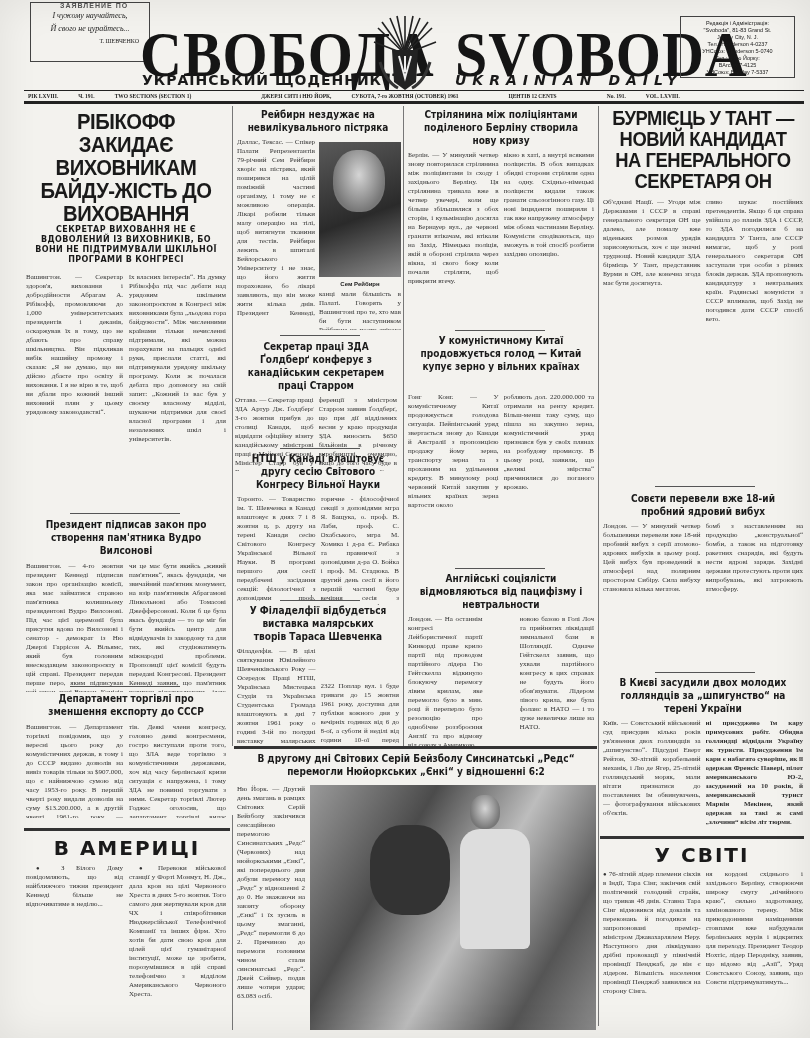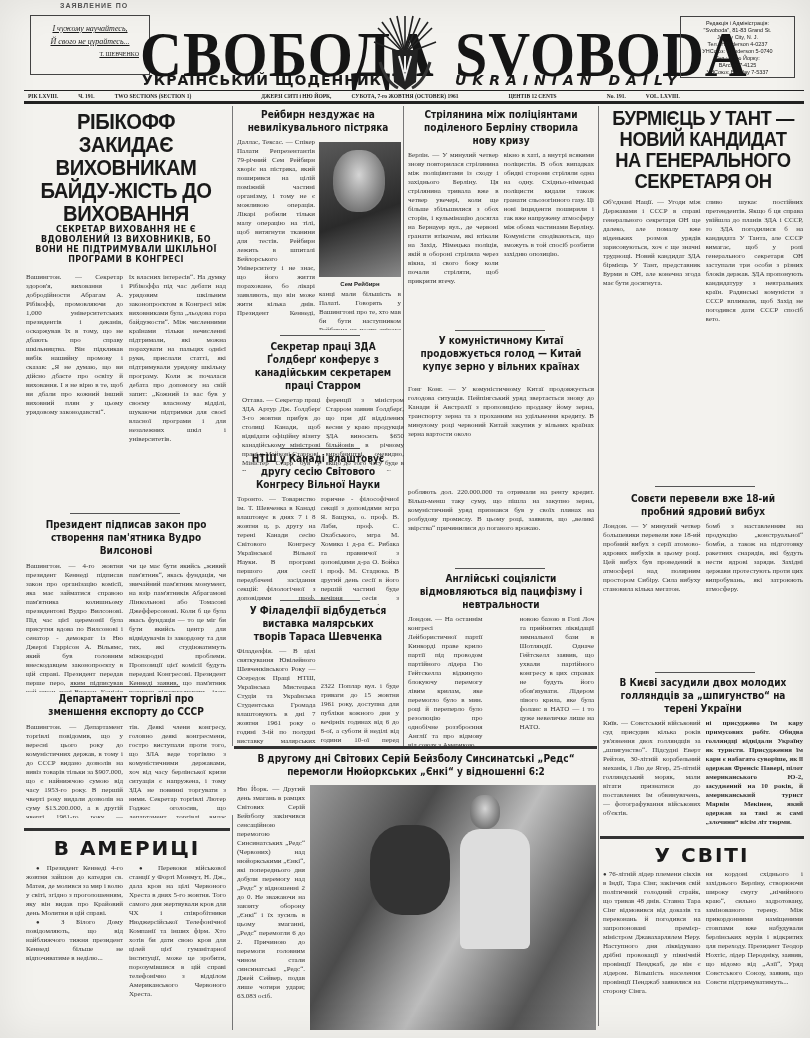--- a/index.html
+++ b/index.html
@@ -3,21 +3,21 @@
 <meta charset="utf-8">
 <style>
   * { box-sizing: border-box; margin: 0; padding: 0; }
   html, body { width: 810px; height: 1038px; background: #f3f2ee; overflow: hidden; }
   body { position: relative; font-family: "Liberation Serif", serif; color: #1a1a1a; }
 
   .abs { position: absolute; }
 
   
   .tiny-top { left: 60px; top: 2px; font: 700 7px "Liberation Sans", sans-serif; letter-spacing: 1px; color: #555; }
-  .quote-box { left: 30px; top: 15px; width: 120px; height: 60px; border: 1px solid #444; padding: 6px 4px; font-size: 8px; font-style: italic; text-align: center; line-height: 13px; text-decoration: underline; }
+  .quote-box { left: 30px; top: 2px; width: 120px; height: 60px; border: 1px solid #444; padding: 6px 4px; font-size: 8px; font-style: italic; text-align: center; line-height: 13px; }
   .quote-box .auth { font-style: normal; font-size: 6px; text-align: right; padding-right: 6px; }
   .title-ua { left: 140px; top: 18px; font: 900 58px "Liberation Serif", serif; letter-spacing: 1px; transform: scaleY(1.1); transform-origin: top left; color: #151515; }
   .title-en { left: 455px; top: 18px; font: 900 58px "Liberation Serif", serif; letter-spacing: 1px; transform: scaleY(1.1); transform-origin: top left; color: #151515; }
   .sub-ua { left: 142px; top: 72px; font: 900 14px "DejaVu Sans", sans-serif; letter-spacing: 1px; }
   .sub-en { left: 455px; top: 72px; font: italic 900 14px "DejaVu Sans", sans-serif; letter-spacing: 6px; }
   .emblem { left: 372px; top: 12px; width: 66px; height: 80px; }
   .addr-box { left: 680px; top: 16px; width: 115px; height: 62px; border: 1px solid #444; font-size: 5.5px; line-height: 7px; text-align: center; padding: 3px 2px; font-family: "Liberation Sans", sans-serif; }
   .dateline { left: 24px; top: 90px; width: 780px; border-top: 1.5px solid #222; border-bottom: 3px solid #222; height: 14px; font: 5.5px "Liberation Serif", serif; display: flex; align-items: center; gap: 20px; padding: 0 4px; }
   .dateline span { white-space: nowrap; font-weight: 700; }
 
@@ -125,42 +125,41 @@
   <div style="display:flex; gap:6px; margin-top:5px; height:95px;">
     <div class="body-text" style="flex:1;">Вашингтон. — Департамент торгівлі повідомив, що у вересні цього року до комуністичних держав, в тому і до СССР видано дозволів на вивіз товарів тільки за $907.000, що є найнижчою сумою від часу 1953-го року. В першій чверті року видали дозволів на суму $13.200.000, а в другій чверті 1961-го року — $12.900.000. Починаючи від серпня цього року департамент торгівлі значно зменшує експорт товарів до СССР і його сателітів.</div>
     <div class="body-text" style="flex:1;">тів. Деякі члени конгресу, головно деякі конгресмени, гостро виступали проти того, що ЗЛА веде торгівлю з комуністичними державами, хоч від часу берлінської кризи ситуація є напружена, і тому ЗДА не повинні торгувати з ними. Секретар торгівлі Лютер Годжес оголосив, що департамент торгівлі вилає дозволи на вивіз товарів до комуністичних держав і старається про те, щоб не експортували до ССР таких товарів, які могли б збільшити воєнний потенціял Совєтів.</div>
   </div>
 </div>
 
 <div class="abs hrule" style="left:24px; top:828px; width:206px; height:3px;"></div>
 <div class="abs section-head" style="left:24px; top:836px; width:206px;">В АМЕРИЦІ</div>
 <div class="abs" style="left:26px; top:864px; width:200px; height:165px; display:flex; gap:6px;">
   <div class="body-text" style="flex:1;">
-    <p class="bullet">Президент Кеннеді 4-го жовтня зайшов до катедри св. Матея, де молився за мир і волю у світі, згідно з проголошенням, яку він видав про Крайовий день Молитви в цій справі.</p>
     <p class="bullet">З Білого Дому повідомляють, що від найближчого тижня президент Кеннеді більше не відпочиватиме в неділю...</p>
 
   </div>
   <div class="body-text" style="flex:1;">
     <p class="bullet">Перевоки військової станції у Форті Монмут, Н. Дж., дала кров на цілі Червоного Хреста в днях 5-го жовтня. Того самого дня жертвували кров для ЧХ і співробітники Нюджерсійської Телефонічної Компанії та інших фірм. Хто хотів би дати свою кров для цілей цієї гуманітарної інституції, може це зробити, порозумівшися в цій справі телефонічно з відділом Американського Червоного Хреста.</p>
 
   </div>
 </div>
 
 <div class="abs" style="left:237px; top:108px; width:162px;">
   <div class="hl-med">Рейбирн нездужає на невилікувального пістряка</div>
 </div>
 <div class="abs body-text" style="left:237px; top:138px; width:78px; height:180px;">Даллас, Тексас. — Спікер Палати Репрезентантів 79-річний Сем Рейбирн хворіє на пістряка, який поширився на цілій поміжній частині організму, і тому не є можливою операція. Лікарі робили тільки малу операцію на тілі, щоб витягнути тканини для тестів. Рейбирн лежить в шпиталі Бейлорського Університету і не знає, що його життя пораховане, бо лікарі заявляють, що він може жити кілька днів. Президент Кеннеді, довідавшися про стан здоров'я спікера Палати, заявив: „я з глибоким жалем довідався про поважну недугу мого приятеля, спікера Сема Рейбирна. Заходжу сьогодні помолитися за спікера Рейбирна, який служив своїй країні, — вірно довгі роки“. Рейбирн був вибраний до Конгресу в 1912-му році, і від часу щотри роки був вибраний до Палати Репрезентантів. Спікером Палати від 1940-го року, очолюючи тісно перерваною, коли в рр. 1953 - 1954 республі-</div>
 <div class="abs photo" style="left:319px; top:142px; width:82px; height:135px;">
   <div class="photo-face" style="left:14px; top:8px; width:52px; height:62px;"></div>
 </div>
 <div class="abs caption" style="left:319px; top:281px; width:82px;">Сем Рейбирн</div>
 <div class="abs body-text" style="left:319px; top:290px; width:82px; height:40px;">канці мали більшість в Палаті. Говорять у Вашингтоні про те, хто мав би бути наступником Рейбирна на посту спікера і згадують провідника демократичної більшости в Палаті конгресмена Джана В. МекКормека з Массачусетс, який є заступником спікера.</div>
 <div class="abs short-rule" style="left:280px; top:335px; width:80px;"></div>
 
-<div class="abs" style="left:242px; top:340px; width:162px;">
+<div class="abs" style="left:235px; top:340px; width:162px;">
   <div class="hl-med">Секретар праці ЗДА Ґолдберґ конферує з канадійським секретарем праці Старром</div>
   <div style="display:flex; gap:5px; margin-top:4px; height:75px;">
     <div class="body-text" style="flex:1;">Оттава. — Секретар праці ЗДА Артур Дж. Ґолдберґ 3-го жовтня прибув до столиці Канади, щоб відвідати офіційну візиту канадійському міністрові праці у Майкові Старрові. Міністер Старр був у Вашингтоні на початку цього року. Секретар Ґолдберґ має бути три дні в Канаді. В перший день</div>
     <div class="body-text" style="flex:1;">ференції з міністром Старром заявив Ґолдберґ, що при дії відділених весни у краю продукція ЗДА виносить $650 більйонів в річному виробництві, очевидно, якщо до того часу буде в світі мир. Міністер Старр заявив, що економіка Північної Америки виявляє здорові знаки розвитку.</div>
   </div>
 </div>
 <div class="abs short-rule" style="left:280px; top:448px; width:80px;"></div>
 
 <div class="abs" style="left:237px; top:452px; width:162px;">
   <div class="hl-med">НТШ у Канаді влаштовує другу сесію Світового Конгресу Вільної Науки</div>
@@ -183,21 +182,21 @@
   <div class="hl-med">Стрілянина між поліціянтами поділеного Берліну створила нову кризу</div>
   <div style="display:flex; gap:5px; margin-top:4px; height:190px;">
     <div class="body-text" style="flex:1;">Берлін. — У минулий четвер знову повторилася стрілянина між поліціянтами із сходу і західнього Берліну. Ця стрілянина тривала вже в четвер увечері, коли ще більше збільшилися з обох сторін, і кульмінацію досягла на Бернауер вул., де червоні гранати втікачам, які втікали на Захід. Німецька поліція, якій в обороні стріляла через вікна, зі свого боку коли почали стріляти, щоб прикрити втечу.</div>
     <div class="body-text" style="flex:1;">вікно в хаті, а внутрі всякими поліцистів. В обох випадках обидві сторони стріляли одна на одну. Східньо-німецькі поліцисти кидали також гранати сльозогінного газу. Ці нові інциденти поширили і так вже напружену атмосферу між обома частинами Берліну. Комуністи сподіваються, що зможуть в той спосіб розбити західню опозицію.</div>
   </div>
 </div>
 <div class="abs short-rule" style="left:455px; top:330px; width:90px;"></div>
 
 <div class="abs" style="left:408px; top:334px; width:186px;">
   <div class="hl-med">У комуністичному Китаї продовжується голод — Китай купує зерно у вільних країнах</div>
-  <div style="display:flex; gap:5px; margin-top:12px; height:200px;flex-direction:column;">
+  <div style="display:flex; gap:5px; margin-top:20px; height:200px;">
     <div class="body-text" style="flex:1;">Гонг Конг. — У комуністичному Китаї продовжується голодова ситуація. Пейпінгський уряд звертається знову до Канади й Австралії з пропозицією продажу йому зерна, транспорту зерна та з проханням на удільнення кредиту. В минулому році червоний Китай закупив у вільних країнах зерна вартости около</div>
     <div class="body-text" style="flex:1;">робляють дол. 220.000.000 та отримали на ренту кредит. Більш-менш таку суму, що пішла на закупно зерна, комуністичний уряд признався був у своїх плянах на розбудову промислу. В цьому році, заявили, що „великі звірства“ причинилися до поганого врожаю.</div>
   </div>
 </div>
 <div class="abs short-rule" style="left:455px; top:568px; width:90px;"></div>
 
 <div class="abs" style="left:408px; top:572px; width:186px;">
   <div class="hl-med">Англійські соціялісти відмовляються від пацифізму і невтральности</div>
   <div style="display:flex; gap:5px; margin-top:4px; height:135px;">
     <div class="body-text" style="flex:1;">Лондон. — На останнім конгресі Лейбористичної партії Кинкорді праве крило партії під проводом партійного лідера Гю Гейтскелла відкинуло блокуючу перемогу лівим крилам, яке перемогло було в мин. році й переперло було резолюцію про однобічне роззброєння Англії та про відмову від союзу з Америкою.</div>

